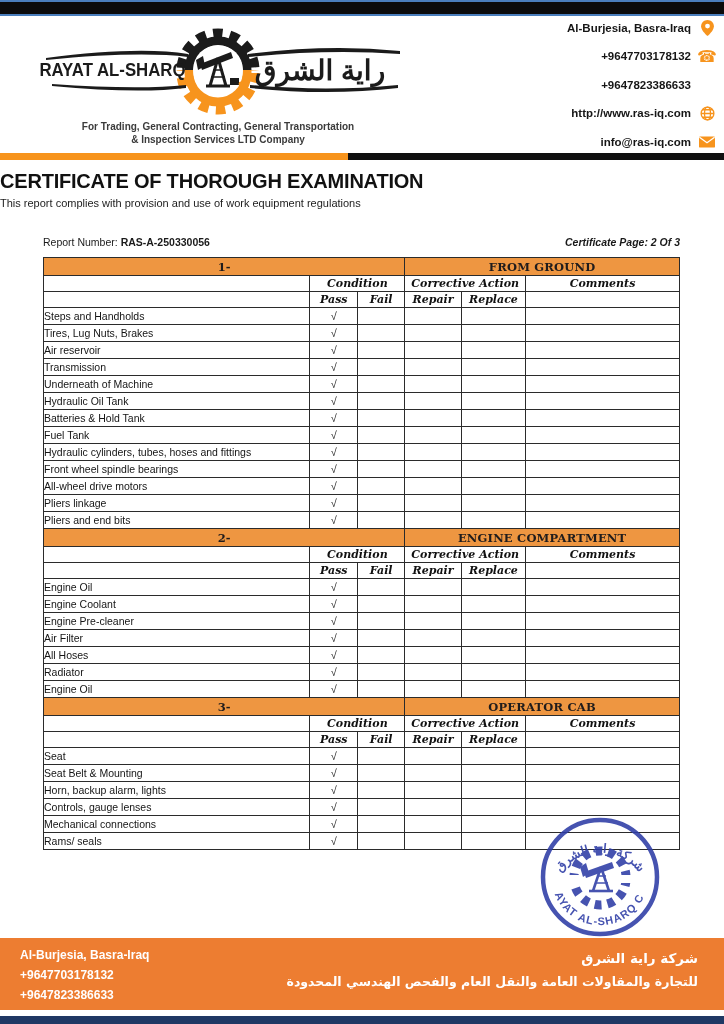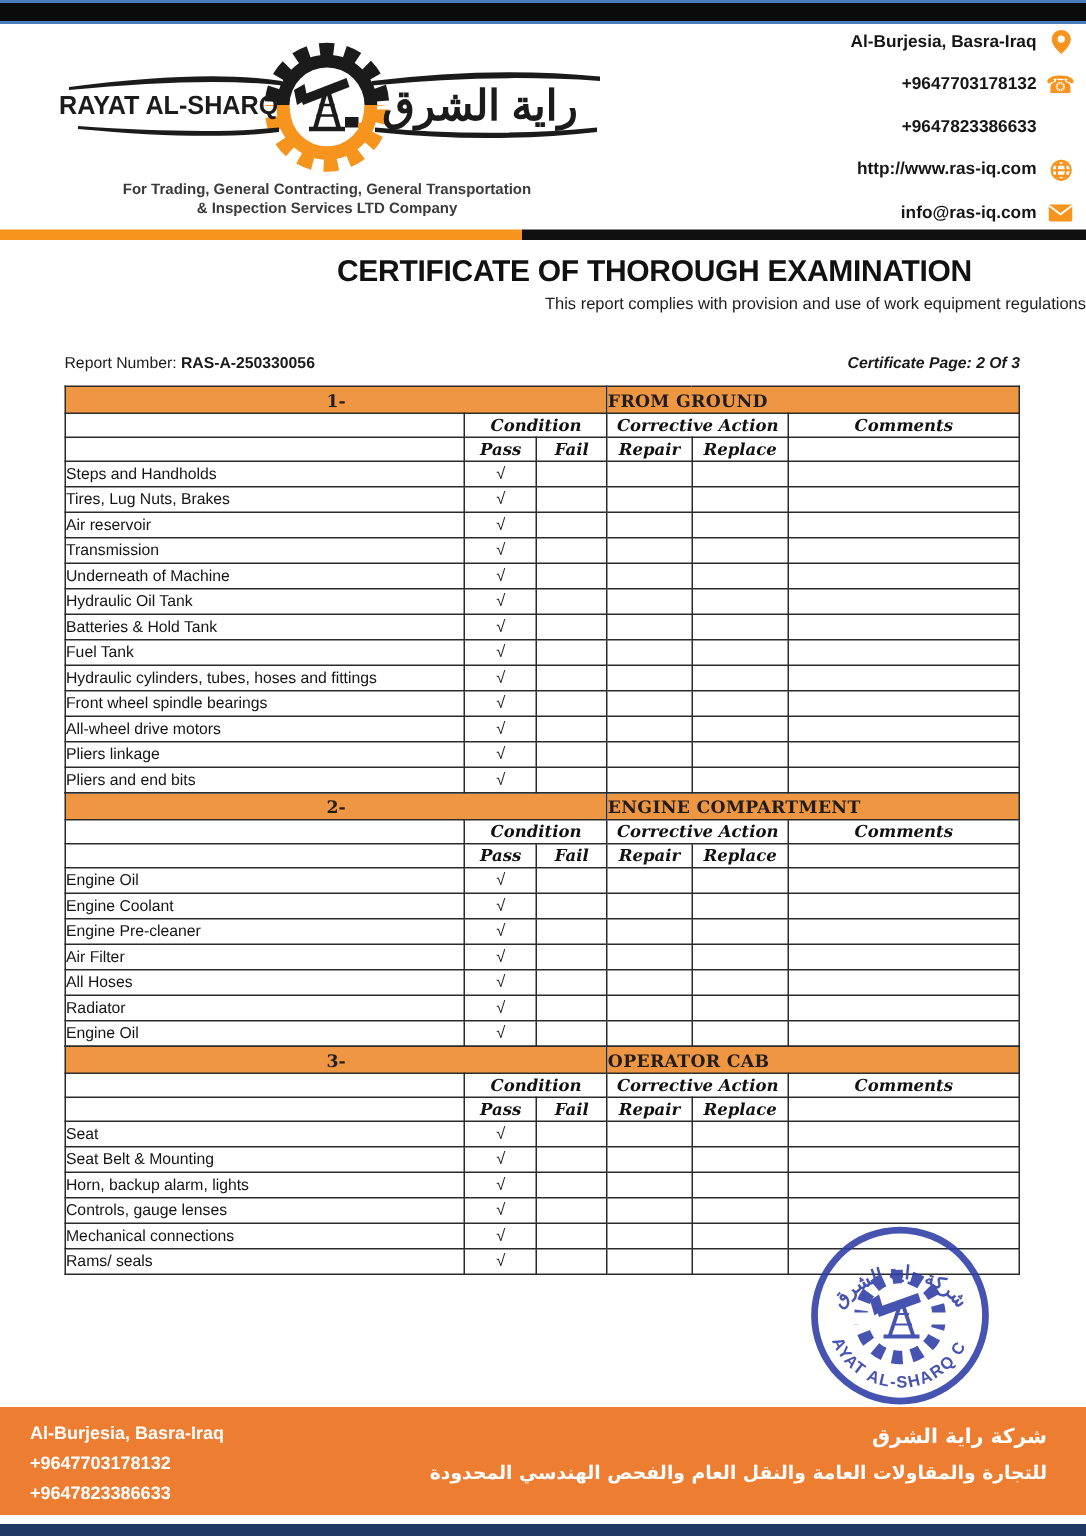--- a/index.html
+++ b/index.html
@@ -26,38 +26,38 @@
     font-size:10px;font-weight:bold;color:#3b3b3b;line-height:13px;}
   .contacts{position:absolute;right:8px;top:20px;width:230px;display:flex;flex-direction:column;gap:13.5px;}
   .contact-row{display:flex;align-items:center;justify-content:flex-end;gap:7px;height:15px;}
   .contact-text{font-size:11.5px;font-weight:600;color:#161616;white-space:nowrap;}
   .contact-icon{width:18px;height:16px;display:flex;align-items:center;justify-content:center;flex:0 0 18px;}
   
   .header-divider{position:absolute;top:153px;left:0;width:724px;height:7px;display:flex;}
   .header-divider .seg-orange{width:48%;background:var(--logo-orange);}
   .header-divider .seg-black{flex:1;background:#101010;}
   
-  .doc-title{position:absolute;top:170px;left:0;width:648px;text-align:right;
+  .doc-title{position:absolute;top:170px;left:0;width:648px;text-align:left;
     font-size:20px;font-weight:bold;letter-spacing:-0.2px;color:#111;}
-  .doc-subtitle{position:absolute;top:197px;left:0;width:724px;text-align:right;
+  .doc-subtitle{position:absolute;top:197px;left:0;width:724px;text-align:left;
     font-size:11px;color:#1c1c1c;}
   
   .report-line{position:absolute;top:236px;left:43px;width:637px;display:flex;
     justify-content:space-between;font-size:10.5px;}
   .report-number-value{font-weight:bold;}
   .certificate-page{font-weight:600;font-style:italic;}
   
   .tables{position:absolute;top:257px;left:43px;width:637px;}
   table.check-table{border-collapse:collapse;width:100%;table-layout:fixed;}
   table.check-table + table.check-table{margin-top:-1px;}
   table.check-table td{border:1px solid var(--border-col);padding:0;overflow:hidden;white-space:nowrap;}
   tr.section-row td{background:var(--orange-header);height:17px;}
   td.sec-num{border-right:none;text-align:center;
     font-family:"DejaVu Serif", serif;font-weight:bold;font-size:11.5px;color:#201c1c;}
-  td.sec-title{border-left:none;text-align:left;padding-left:2px;
+  td.sec-title{border-left:none;text-align:center;padding-left:2px;
     font-family:"DejaVu Serif", serif;font-weight:bold;font-size:11.5px;color:#201c1c;letter-spacing:0.2px;}
   tr.head-row td{height:15px;}
   td.hdr{text-align:center;font-family:"DejaVu Serif", serif;font-weight:bold;font-size:11px;color:#111;font-style:italic;}
   tr.data-row td{height:16px;}
   td.item-cell{padding-left:4px;font-size:10.5px;color:#141414;}
   td.mark-cell{text-align:center;font-size:11px;color:#222;}
   
   .stamp{position:absolute;left:538px;top:815px;width:124px;height:124px;opacity:0.88;pointer-events:none;}
   
   .footer{position:absolute;top:938px;left:0;width:724px;height:72px;background:var(--footer-orange);color:#fff;}

